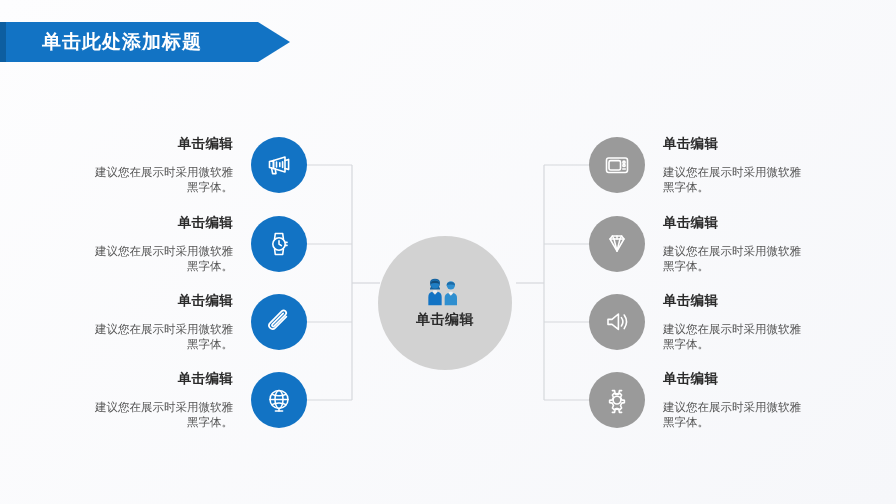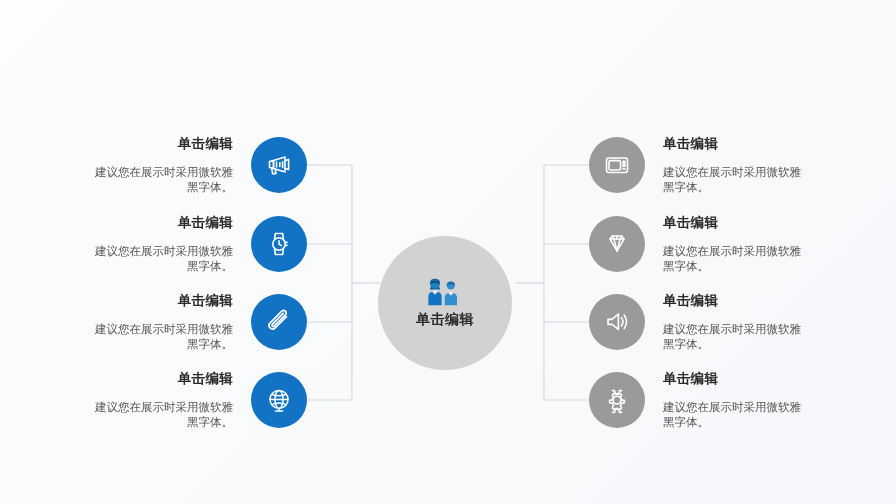--- a/index.html
+++ b/index.html
@@ -157,20 +157,25 @@
     align-items: flex-start;
     text-align: left;
     margin-left: 18px;
   }
 </style>
 </head>
 <body>
 
 <div class="slide">
 
+  <div class="title-banner">
+    <div class="shape"></div>
+    <div class="edge"></div>
+    <div class="title-text">单击此处添加标题</div>
+  </div>
 
   <svg class="connectors" viewBox="0 0 896 504" width="896" height="504">
     <g stroke="#d6d8dc" stroke-width="1.2" fill="none">
 
       <line x1="307" y1="165" x2="352" y2="165"></line>
       <line x1="307" y1="244" x2="352" y2="244"></line>
       <line x1="307" y1="322" x2="352" y2="322"></line>
       <line x1="307" y1="400" x2="352" y2="400"></line>
       <line x1="352" y1="165" x2="352" y2="400"></line>
       <line x1="352" y1="283" x2="380" y2="283"></line>

